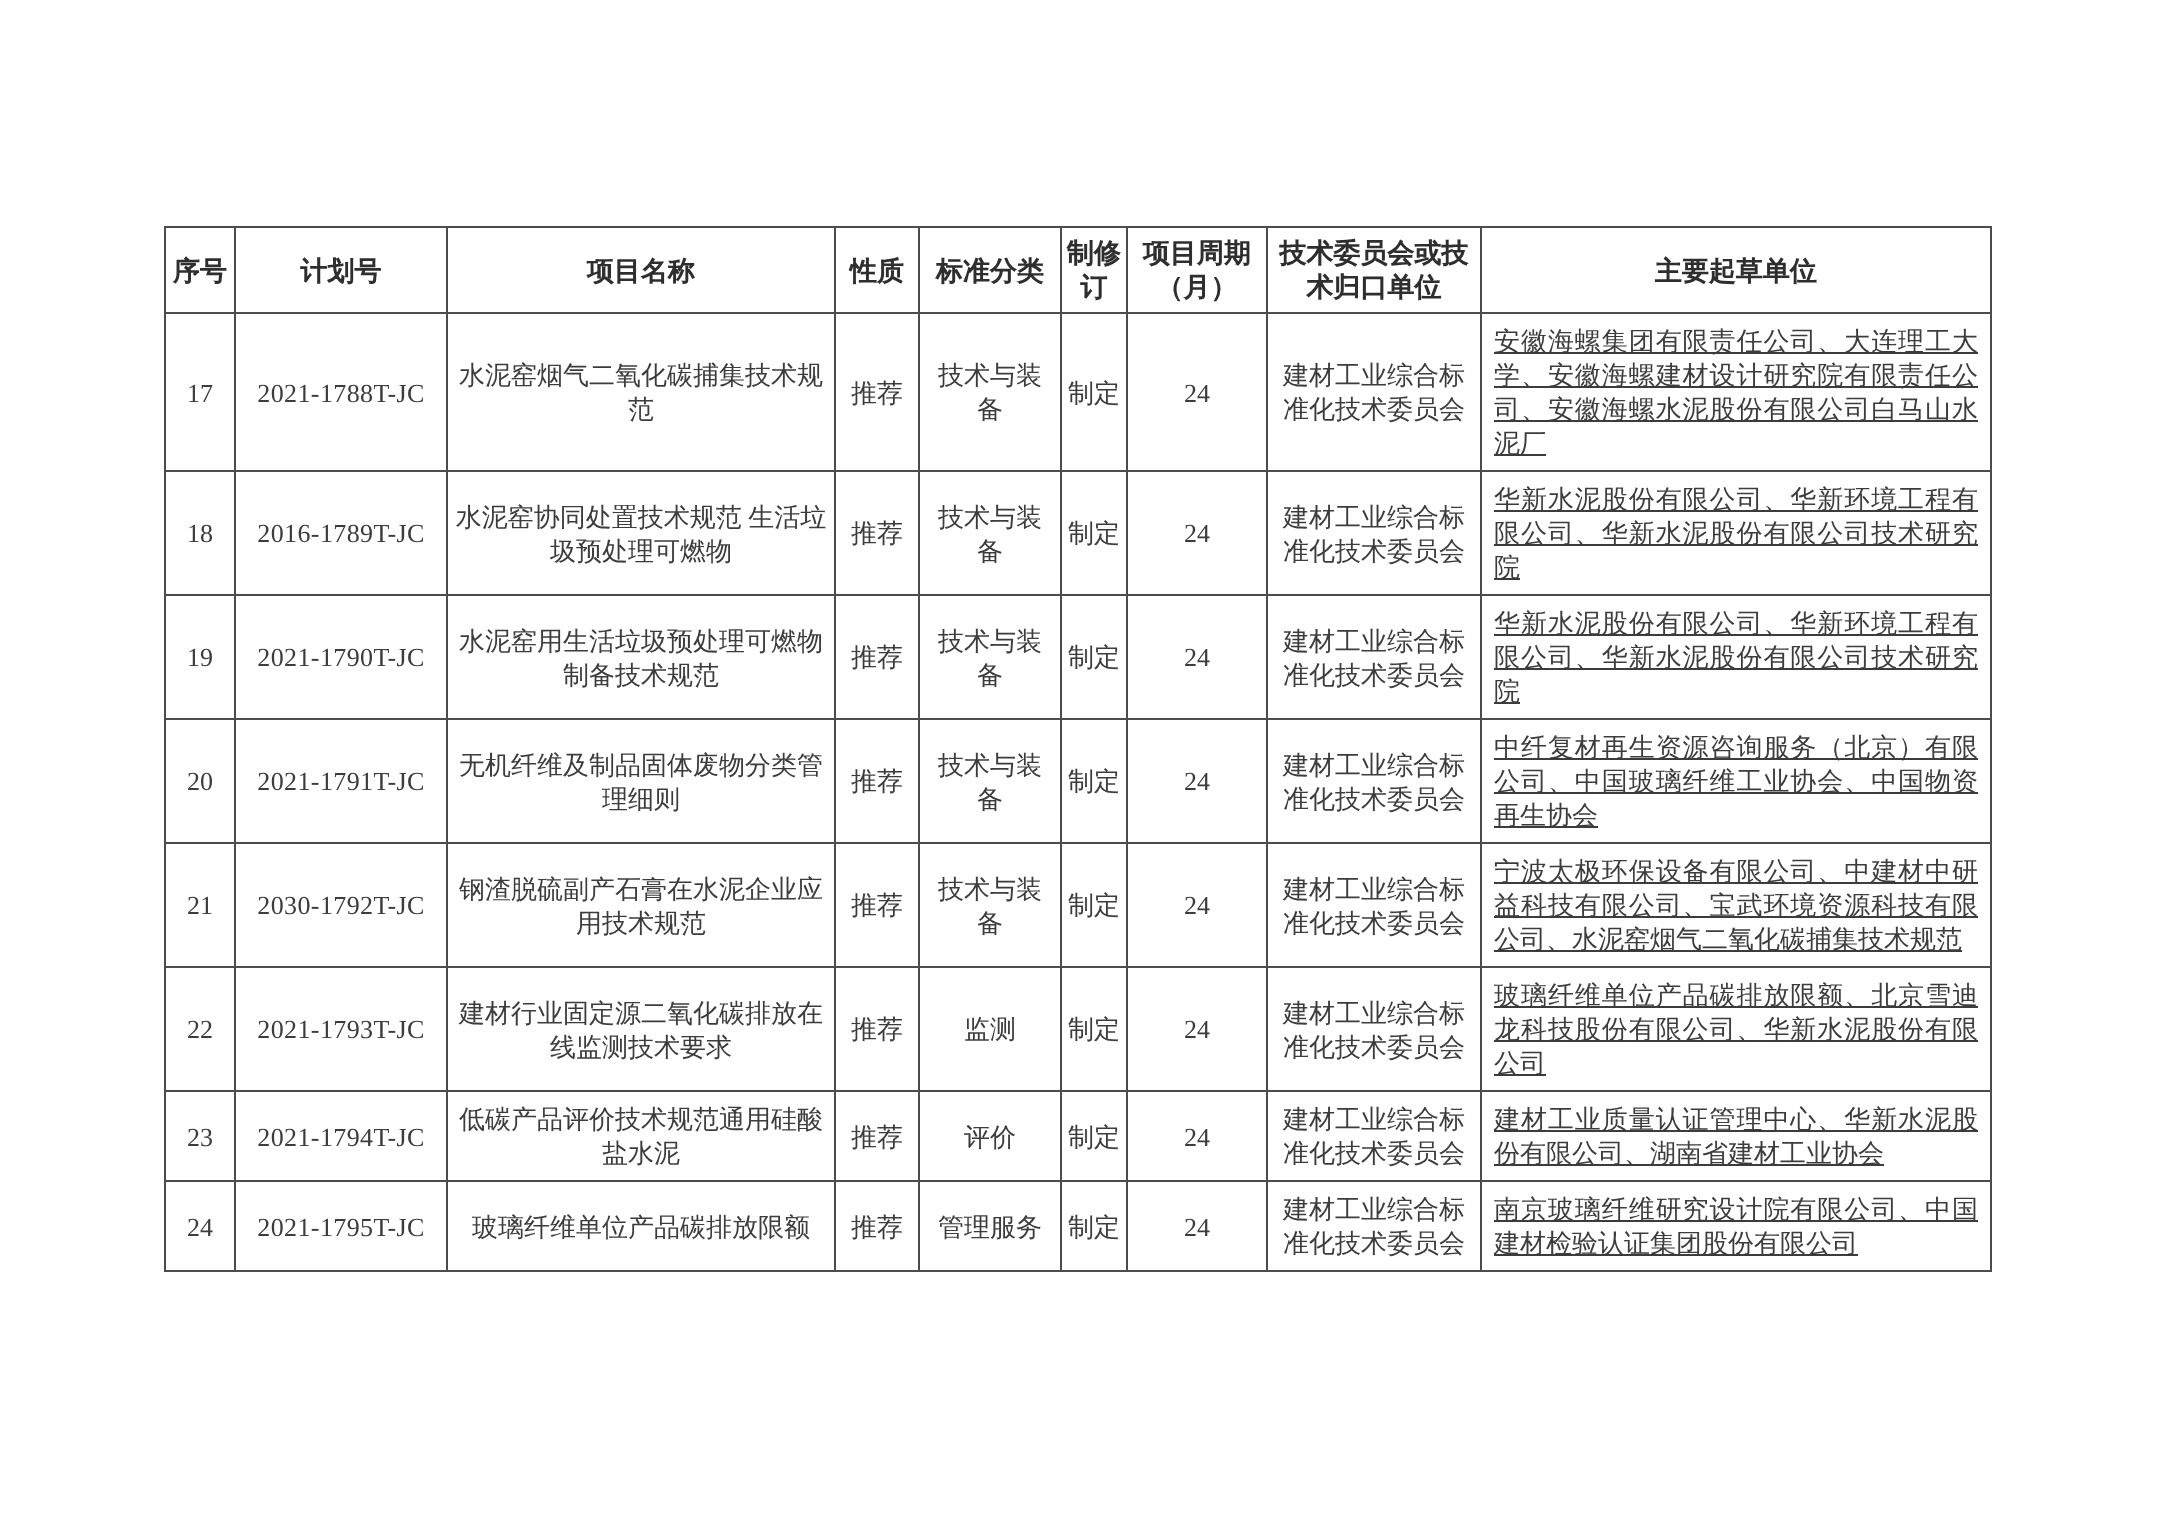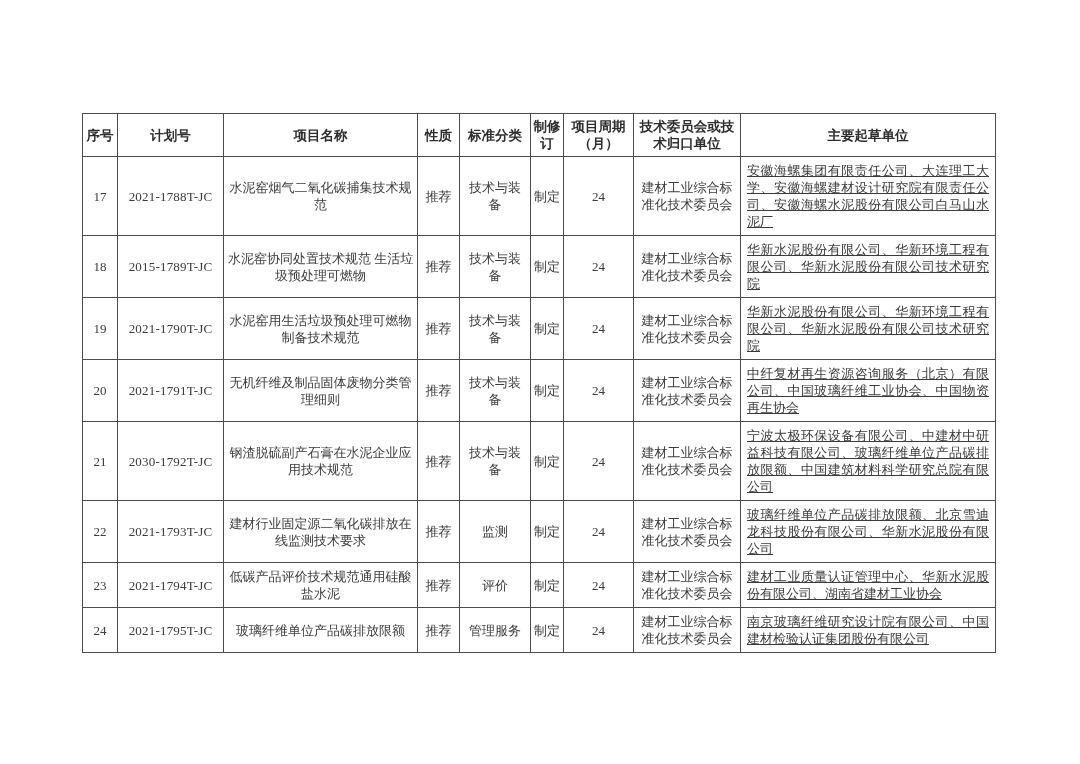--- a/index.html
+++ b/index.html
@@ -101,21 +101,21 @@
           <td class="col-project_name">水泥窑烟气二氧化碳捕集技术规范</td>
           <td class="col-nature">推荐</td>
           <td class="col-category">技术与装备</td>
           <td class="col-revision">制定</td>
           <td class="col-period">24</td>
           <td class="col-committee">建材工业综合标准化技术委员会</td>
           <td class="col-drafters">安徽海螺集团有限责任公司、大连理工大学、安徽海螺建材设计研究院有限责任公司、安徽海螺水泥股份有限公司白马山水泥厂</td>
         </tr>
         <tr>
           <td class="col-seq">18</td>
-          <td class="col-plan_no">2015-1789T-JC</td>
+          <td class="col-plan_no">2016-1789T-JC</td>
           <td class="col-project_name">水泥窑协同处置技术规范 生活垃圾预处理可燃物</td>
           <td class="col-nature">推荐</td>
           <td class="col-category">技术与装备</td>
           <td class="col-revision">制定</td>
           <td class="col-period">24</td>
           <td class="col-committee">建材工业综合标准化技术委员会</td>
           <td class="col-drafters">华新水泥股份有限公司、华新环境工程有限公司、华新水泥股份有限公司技术研究院</td>
         </tr>
         <tr>
           <td class="col-seq">19</td>
@@ -141,21 +141,21 @@
         </tr>
         <tr>
           <td class="col-seq">21</td>
           <td class="col-plan_no">2030-1792T-JC</td>
           <td class="col-project_name">钢渣脱硫副产石膏在水泥企业应用技术规范</td>
           <td class="col-nature">推荐</td>
           <td class="col-category">技术与装备</td>
           <td class="col-revision">制定</td>
           <td class="col-period">24</td>
           <td class="col-committee">建材工业综合标准化技术委员会</td>
-          <td class="col-drafters">宁波太极环保设备有限公司、中建材中研益科技有限公司、玻璃纤维单位产品碳排放限额、中国建筑材料科学研究总院有限公司</td>
+          <td class="col-drafters">宁波太极环保设备有限公司、中建材中研益科技有限公司、宝武环境资源科技有限公司、水泥窑烟气二氧化碳捕集技术规范</td>
         </tr>
         <tr>
           <td class="col-seq">22</td>
           <td class="col-plan_no">2021-1793T-JC</td>
           <td class="col-project_name">建材行业固定源二氧化碳排放在线监测技术要求</td>
           <td class="col-nature">推荐</td>
           <td class="col-category">监测</td>
           <td class="col-revision">制定</td>
           <td class="col-period">24</td>
           <td class="col-committee">建材工业综合标准化技术委员会</td>

